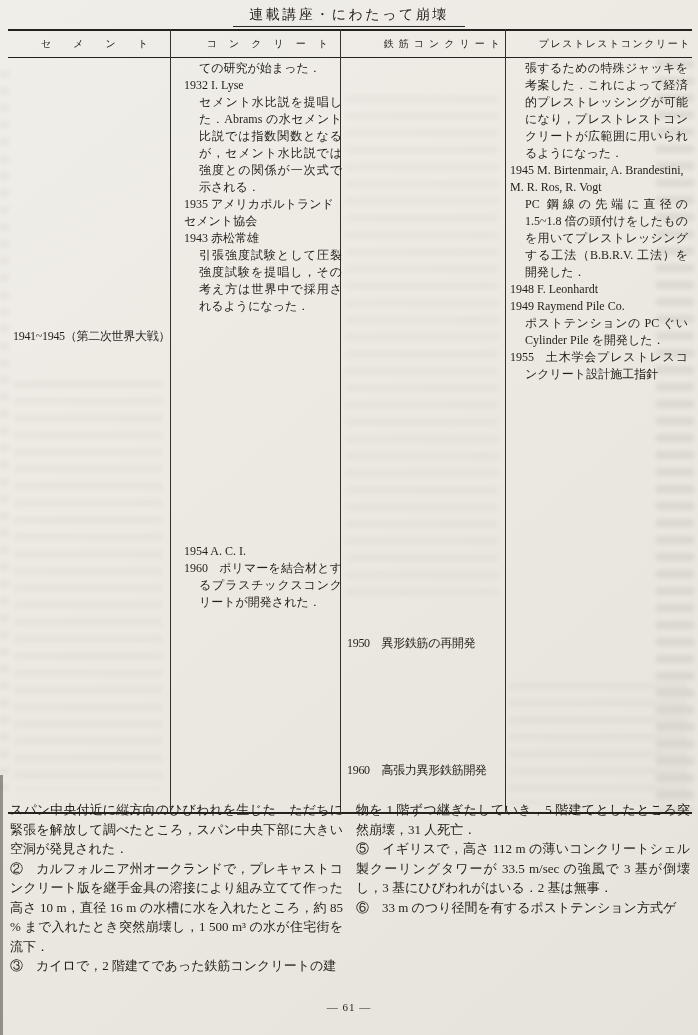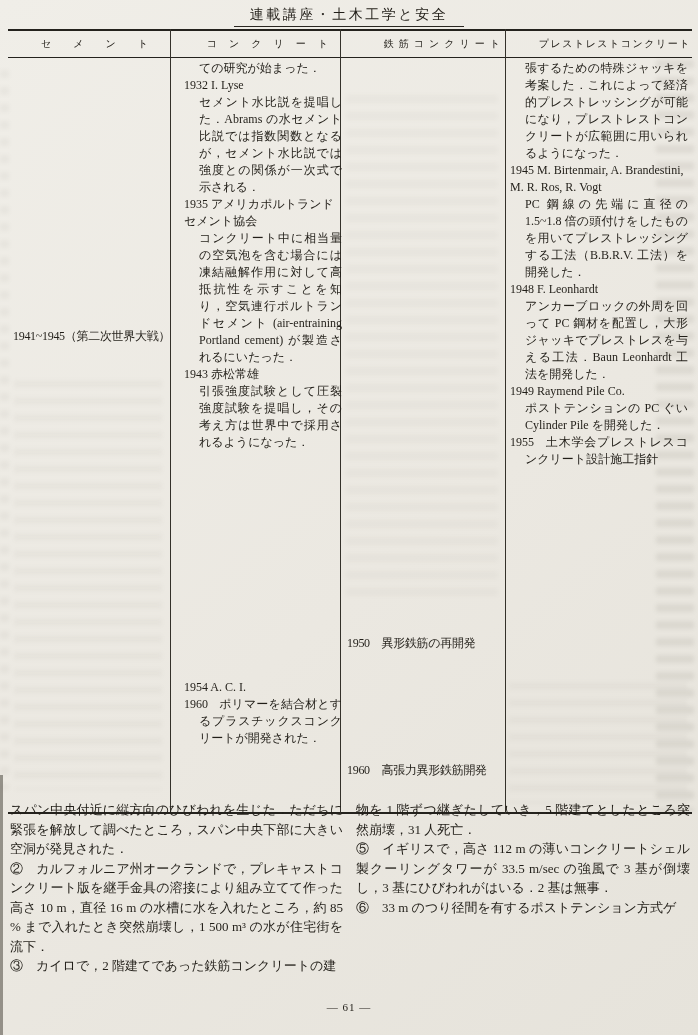--- a/index.html
+++ b/index.html
@@ -85,21 +85,21 @@
 <div class="page">
 
   <div class="ghost" style="left:656px;top:60px;width:38px;height:752px;opacity:.20;"></div>
   <div class="ghost" style="left:0;top:70px;width:9px;height:720px;opacity:.10;"></div>
   <div class="ghost" style="left:14px;top:380px;width:148px;height:410px;opacity:.08;"></div>
   <div class="ghost" style="left:346px;top:95px;width:152px;height:510px;opacity:.07;"></div>
   <div class="ghost" style="left:509px;top:682px;width:178px;height:122px;opacity:.08;"></div>
   <div class="edge-strip" style="left:0;top:775px;width:3px;height:260px;opacity:.55;"></div>
 
   <div class="title-wrap">
-    <span class="title">連載講座・土木工学と安全</span>
+    <span class="title">連載講座・にわたって崩壊</span>
   </div>
 
   <div class="hrule rule-top"></div>
   <div class="hrule rule-head"></div>
   <div class="hrule rule-bottom"></div>
   <div class="vrule vd1"></div>
   <div class="vrule vd2"></div>
   <div class="vrule vd3"></div>
 
   <div class="th th1">セメント</div>
@@ -116,21 +116,20 @@
   <div class="tcol col2">
     <div class="t-entry">
       <div class="t-body">ての研究が始まった．</div>
     </div>
     <div class="t-entry">
       <div class="t-head">1932 I. Lyse</div>
       <div class="t-body">セメント水比説を提唱した．Abrams の水セメント比説では指数関数となるが，セメント水比説では強度との関係が一次式で示される．</div>
     </div>
     <div class="t-entry">
       <div class="t-head">1935 アメリカポルトランドセメント協会</div>
-      <div class="t-body">コンクリート中に相当量の空気泡を含む場合には凍結融解作用に対して高抵抗性を示すことを知り，空気連行ポルトランドセメント (air-entraining Portland cement) が製造されるにいたった．</div>
     </div>
     <div class="t-entry">
       <div class="t-head">1943 赤松常雄</div>
       <div class="t-body">引張強度試験として圧裂強度試験を提唱し，その考え方は世界中で採用されるようになった．</div>
     </div>
     <div class="t-entry" style="margin-top:228px;">
       <div class="t-head">1954 A. C. I.</div>
     </div>
     <div class="t-entry t-run">
       <span class="t-runhead">1960</span><span>ポリマーを結合材とするプラスチックスコンクリートが開発された．</span>
@@ -149,21 +148,20 @@
   <div class="tcol col4">
     <div class="t-entry">
       <div class="t-body">張するための特殊ジャッキを考案した．これによって経済的プレストレッシングが可能になり，プレストレストコンクリートが広範囲に用いられるようになった．</div>
     </div>
     <div class="t-entry">
       <div class="t-head">1945 M. Birtenmair, A. Brandestini, M. R. Ros, R. Vogt</div>
       <div class="t-body">PC 鋼線の先端に直径の 1.5~1.8 倍の頭付けをしたものを用いてプレストレッシングする工法（B.B.R.V. 工法）を開発した．</div>
     </div>
     <div class="t-entry">
       <div class="t-head">1948 F. Leonhardt</div>
-      <div class="t-body">アンカーブロックの外周を回って PC 鋼材を配置し，大形ジャッキでプレストレスを与える工法．Baun Leonhardt 工法を開発した．</div>
     </div>
     <div class="t-entry">
       <div class="t-head">1949 Raymend Pile Co.</div>
       <div class="t-body">ポストテンションの PC ぐい Cylinder Pile を開発した．</div>
     </div>
     <div class="t-entry t-run">
       <span class="t-runhead">1955</span><span>土木学会プレストレスコンクリート設計施工指針</span>
     </div>
   </div>
 

